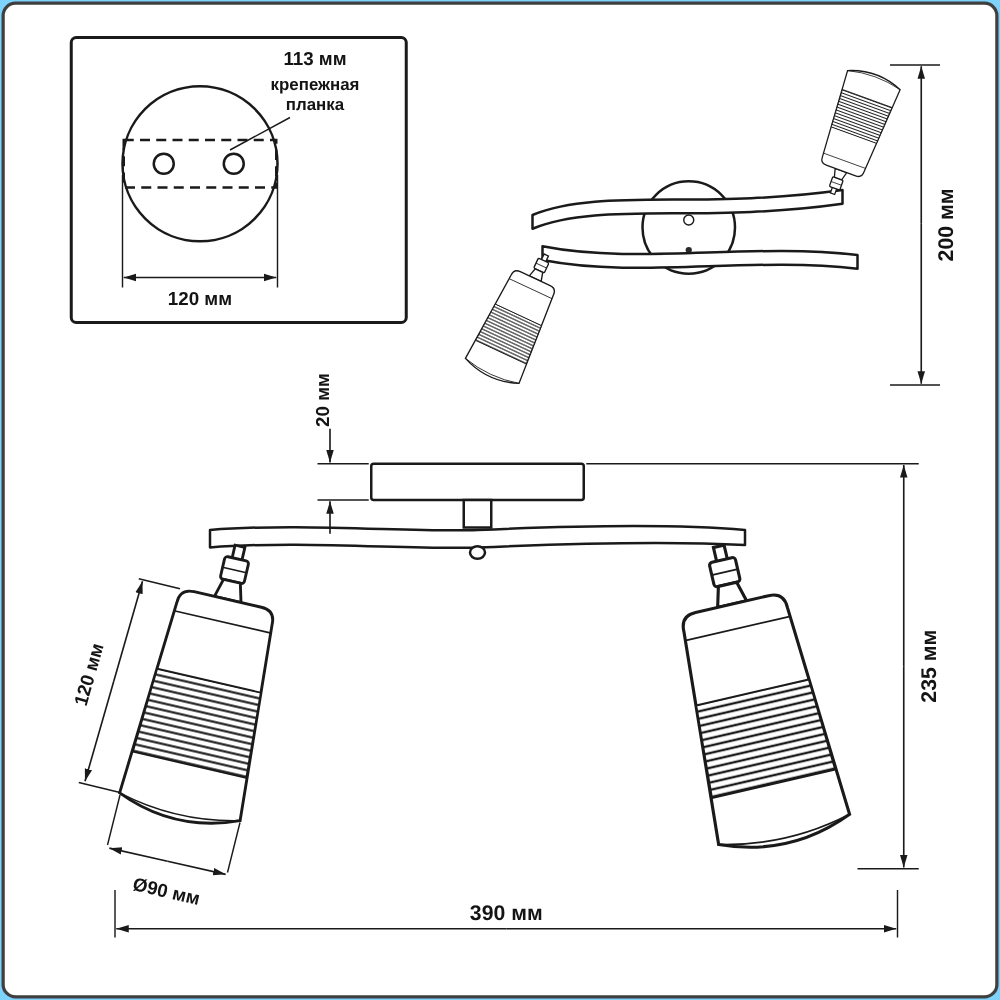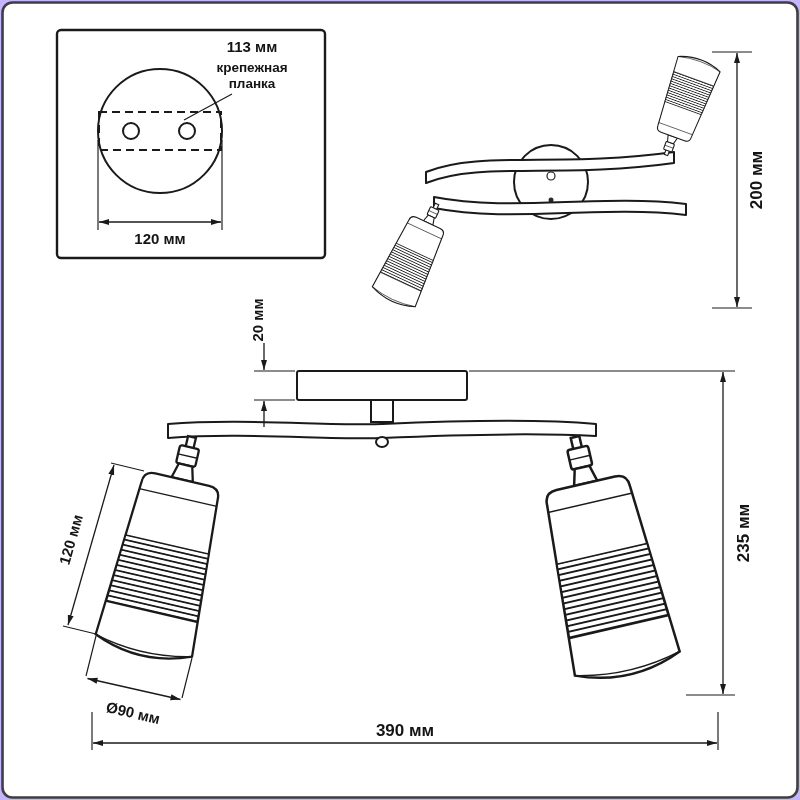--- a/index.html
+++ b/index.html
@@ -1,16 +1,16 @@
 <!DOCTYPE html>
 <html><head>
 <meta charset="utf-8">
 <style>
   html,body{margin:0;padding:0;background:#ffffff;}
-  .page{width:800px;height:800px;position:relative;background:#c4b5fd;overflow:hidden;}
+  .page{width:800px;height:800px;position:relative;background:#7dd3fc;overflow:hidden;}
   svg{display:block;}
   svg text{font-family:"Liberation Sans","DejaVu Sans",sans-serif;font-weight:700;fill:#141414;}
   .t17{font-size:17px;}
   .t15{font-size:15px;}
   .t14{font-size:13.5px;}
   .s2{stroke:#1a1a1a;stroke-width:2;}
   .s25{stroke:#1a1a1a;stroke-width:2.4;}
   .s1{stroke:#1a1a1a;stroke-width:1.15;fill:none;}
   .dim{stroke:#1a1a1a;stroke-width:1.3;fill:none;}
   .dash{stroke:#1a1a1a;stroke-width:2;fill:none;stroke-dasharray:8 5;}

